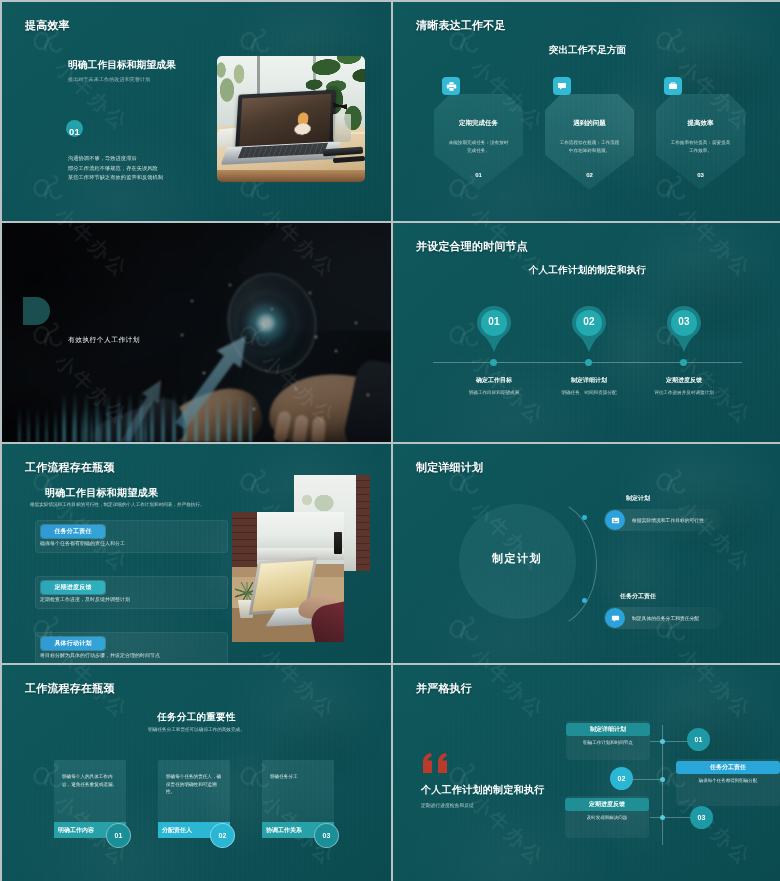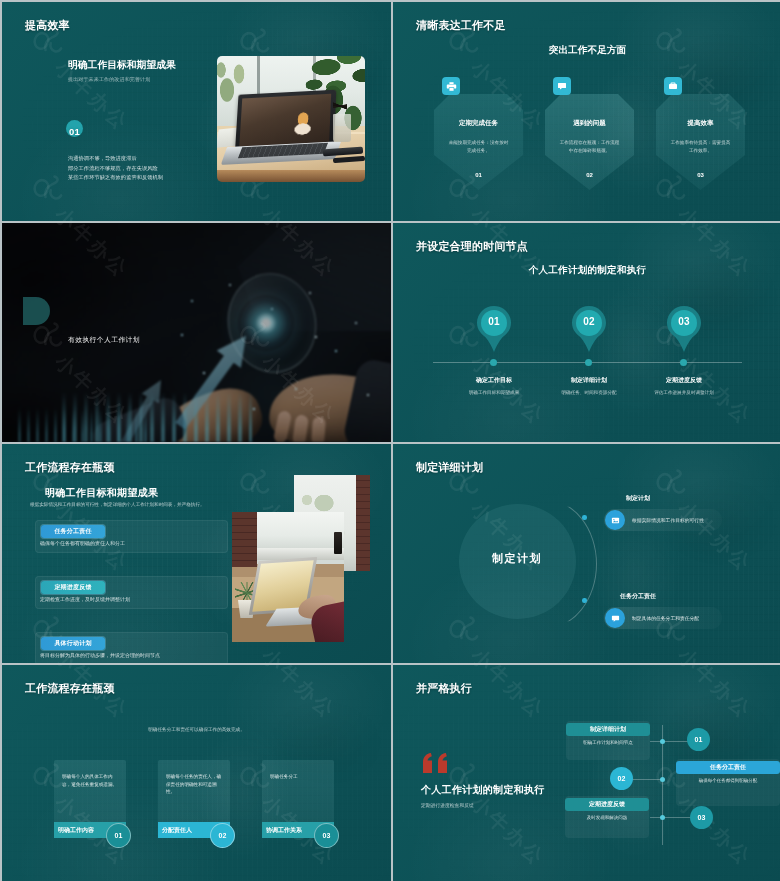--- a/index.html
+++ b/index.html
@@ -1111,20 +1111,21 @@
         <div class="wu" style="left:651px;top:771px"></div>
         <div class="wu" style="left:858px;top:771px"></div>
         <div class="wu" style="left:-177px;top:918px"></div>
         <div class="wu" style="left:30px;top:918px"></div>
         <div class="wu" style="left:237px;top:918px"></div>
         <div class="wu" style="left:444px;top:918px"></div>
         <div class="wu" style="left:651px;top:918px"></div>
         <div class="wu" style="left:858px;top:918px"></div>
       </div>
     <div class="tt">工作流程存在瓶颈</div>
+    <div class="s7-h">任务分工的重要性</div>
     <div class="s7-s">明确任务分工和责任可以确保工作的高效完成。</div>
 
     <div class="s7-card" style="left:52px">
       <div class="s7-d">明确每个人的具体工作内容，避免任务重复或遗漏。</div>
       <div class="s7-foot f-dim">
         <span>明确工作内容</span>
       </div>
     </div>
     <div class="s7-badge b-dim" style="left:104px;top:158px">
       <b>01</b>

